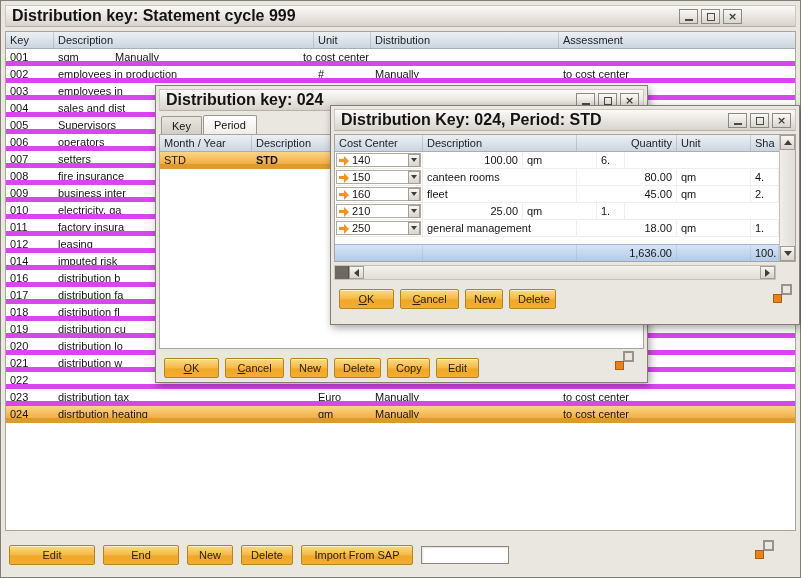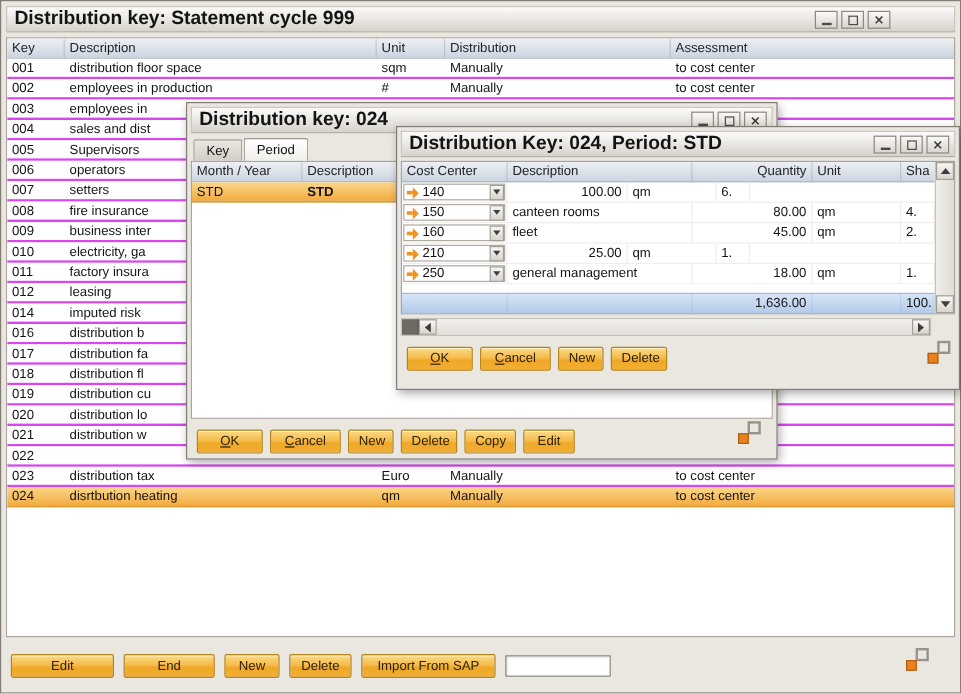--- a/index.html
+++ b/index.html
@@ -29,21 +29,21 @@
   .winbtn i { font-style: normal; }
   .g-min { display: block; width: 8px; height: 2px; background: #4A4A4A; margin-bottom: 2px; }
   .g-max { display: block; width: 8px; height: 8px; border: 1px solid #4A4A4A; margin-bottom: 2px; }
   .g-close { display: block; font: bold 11px/13px "DejaVu Sans", sans-serif; color: #3A3A3A; }
 
   
   .panel { background: #fff; border: 1px solid #A9A49C; overflow: hidden; display: flex; flex-direction: column; }
   .ghead { display: flex; flex: 0 0 17px; height: 17px; background: linear-gradient(#EDF0F4, #CBD5E0); border-bottom: 1px solid #A5AFBB; }
   .hc { padding: 2px 4px 0; border-right: 1px solid rgba(130,142,158,.35); white-space: nowrap; overflow: hidden; color: #20242A; }
   .hc:last-child { border-right: none; }
-  .trow { display: flex; flex: 0 0 17px; height: 17px; border-bottom: 2px solid #d946ef; background: #fff; }
+  .trow { display: flex; flex: 0 0 17px; height: 17px; border-bottom: 5px solid #d946ef; background: #fff; }
   .trow.sel { background: linear-gradient(#FBD68A, #F3AC41); border-bottom-color: #DD9A2E; }
   .cell { padding: 2px 4px 0; white-space: nowrap; overflow: hidden; }
   .bold { font-weight: bold; }
   .filler { flex: 1; background: #fff; }
 
   
   .window.main { left: 0; top: 0; width: 801px; height: 578px; padding: 4px; z-index: 1; box-shadow: none; }
   .main .winbtns { margin-right: 49px; }
   .main-body { flex: 1; margin-top: 4px; }
   .c-key { width: 48px; } .c-desc { width: 260px; } .c-unit { width: 57px; } .c-dist { width: 188px; } .c-assess { flex: 1; }
@@ -140,21 +140,20 @@
       <div class="ghead">
         <div class="hc c-key">Key</div>
         <div class="hc c-desc">Description</div>
         <div class="hc c-unit">Unit</div>
         <div class="hc c-dist">Distribution</div>
         <div class="hc c-assess">Assessment</div>
       </div>
       <div>
           <div class="trow">
             <div class="cell c-key">001</div>
-            <div class="cell c-desc">distribution floor space</div>
             <div class="cell c-unit">sqm</div>
             <div class="cell c-dist">Manually</div>
             <div class="cell c-assess">to cost center</div>
           </div>
           <div class="trow">
             <div class="cell c-key">002</div>
             <div class="cell c-desc">employees in production</div>
             <div class="cell c-unit">#</div>
             <div class="cell c-dist">Manually</div>
             <div class="cell c-assess">to cost center</div>

